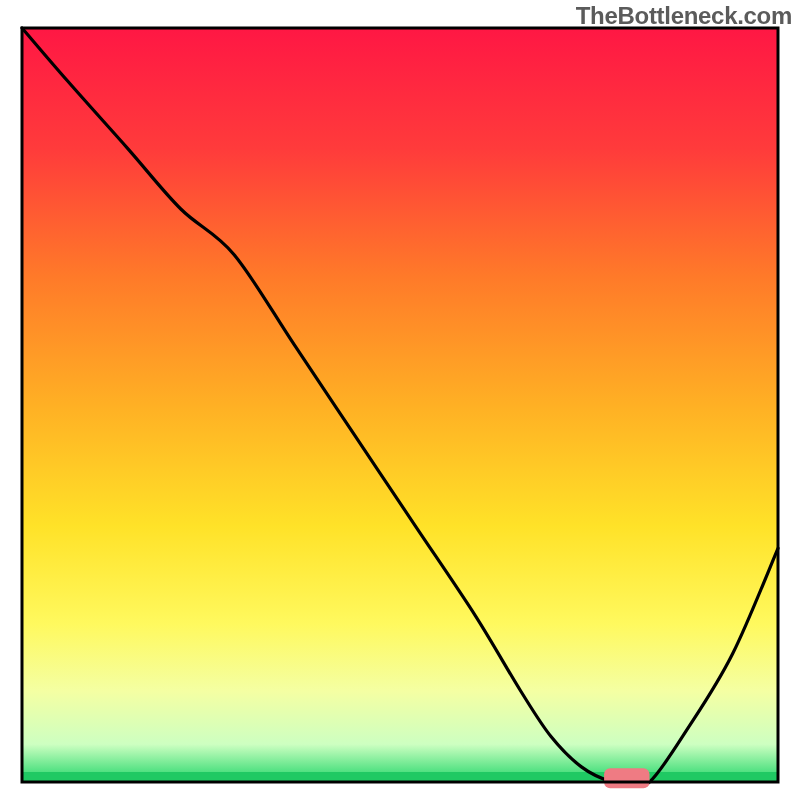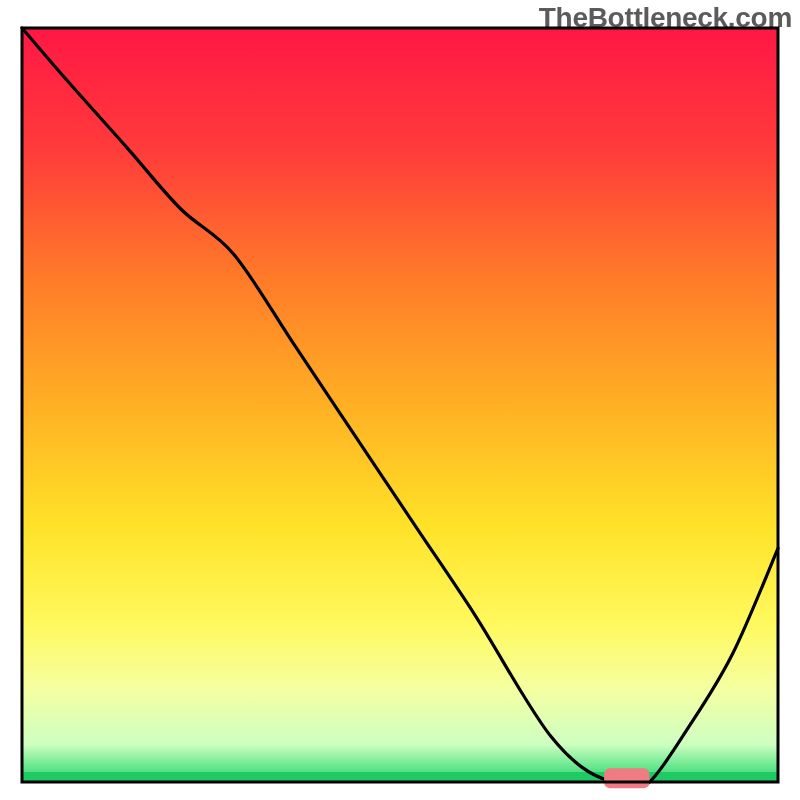--- a/index.html
+++ b/index.html
@@ -13,21 +13,21 @@
   }
   .canvas {
     position: relative;
     width: 800px;
     height: 800px;
   }
   .watermark {
     position: absolute;
     top: 2px;
     right: 8px;
-    font-size: 28px;
+    font-size: 24px;
     font-weight: 600;
     color: #5b5b5b;
     letter-spacing: -0.3px;
     user-select: none;
   }
   svg.plot {
     position: absolute;
     left: 0;
     top: 0;
     width: 800px;

